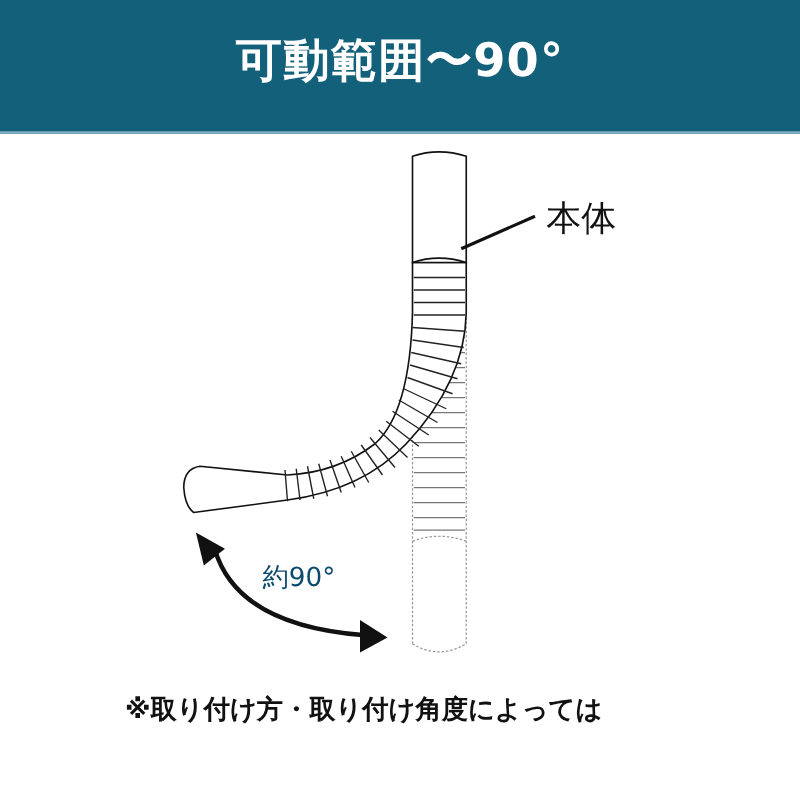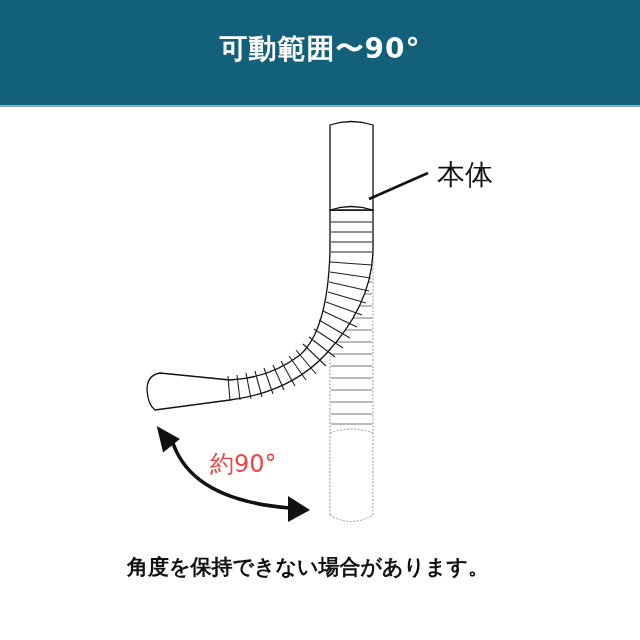--- a/index.html
+++ b/index.html
@@ -1,23 +1,23 @@
 <!DOCTYPE html>
 <html><head>
 <meta charset="utf-8">
 <style>
   html, body { margin:0; padding:0; }
   body { width:640px; height:640px; background:#ffffff; position:relative; overflow:hidden;
          font-family: "DejaVu Sans", "Liberation Sans", sans-serif; }
   .header { position:absolute; left:0; top:0; width:640px; height:105px; background:#13607a;
             border-bottom:2px solid #7fb0c2; display:flex; align-items:center; justify-content:center; }
-  .header-title { color:#ffffff; font-size:28px; font-weight:bold; letter-spacing:1px; margin-top:-8px; }
+  .header-title { color:#ffffff; font-size:37px; font-weight:bold; letter-spacing:1px; margin-top:-8px; }
   .diagram { position:absolute; left:0; top:0; }
   .label-body { position:absolute; left:437px; top:156px; font-size:28px; color:#111; }
-  .label-angle { position:absolute; left:210px; top:448px; font-size:24px; color:#ef4444; }
+  .label-angle { position:absolute; left:210px; top:448px; font-size:21px; color:#0c4a6e; }
   .note { position:absolute; left:100px; top:552px; font-size:21px; color:#111; line-height:31px; font-weight:bold; }
   .note .l2 { padding-left:27px; display:block; }
 </style>
 </head>
 <body>
 
 <div class="header">
   <span class="header-title">可動範囲〜90°</span>
 </div>
 
@@ -86,14 +86,14 @@
     <path d="M172 440 Q190 500 290 508" stroke="#111" stroke-width="3.5" fill="none"></path>
     <polygon points="158,425 180,440 162,452" fill="#111" transform="rotate(-5 168 440)"></polygon>
     <polygon points="288,496 310,510 288,522" fill="#111"></polygon>
   </g>
 </svg>
 
 <span class="label-body">本体</span>
 <span class="label-angle">約90°</span>
 
 <div class="note">
-  <span class="l2">角度を保持できない場合があります。</span>
+  <span>※取り付け方・取り付け角度によっては</span>
 </div>
 
 </body></html>

